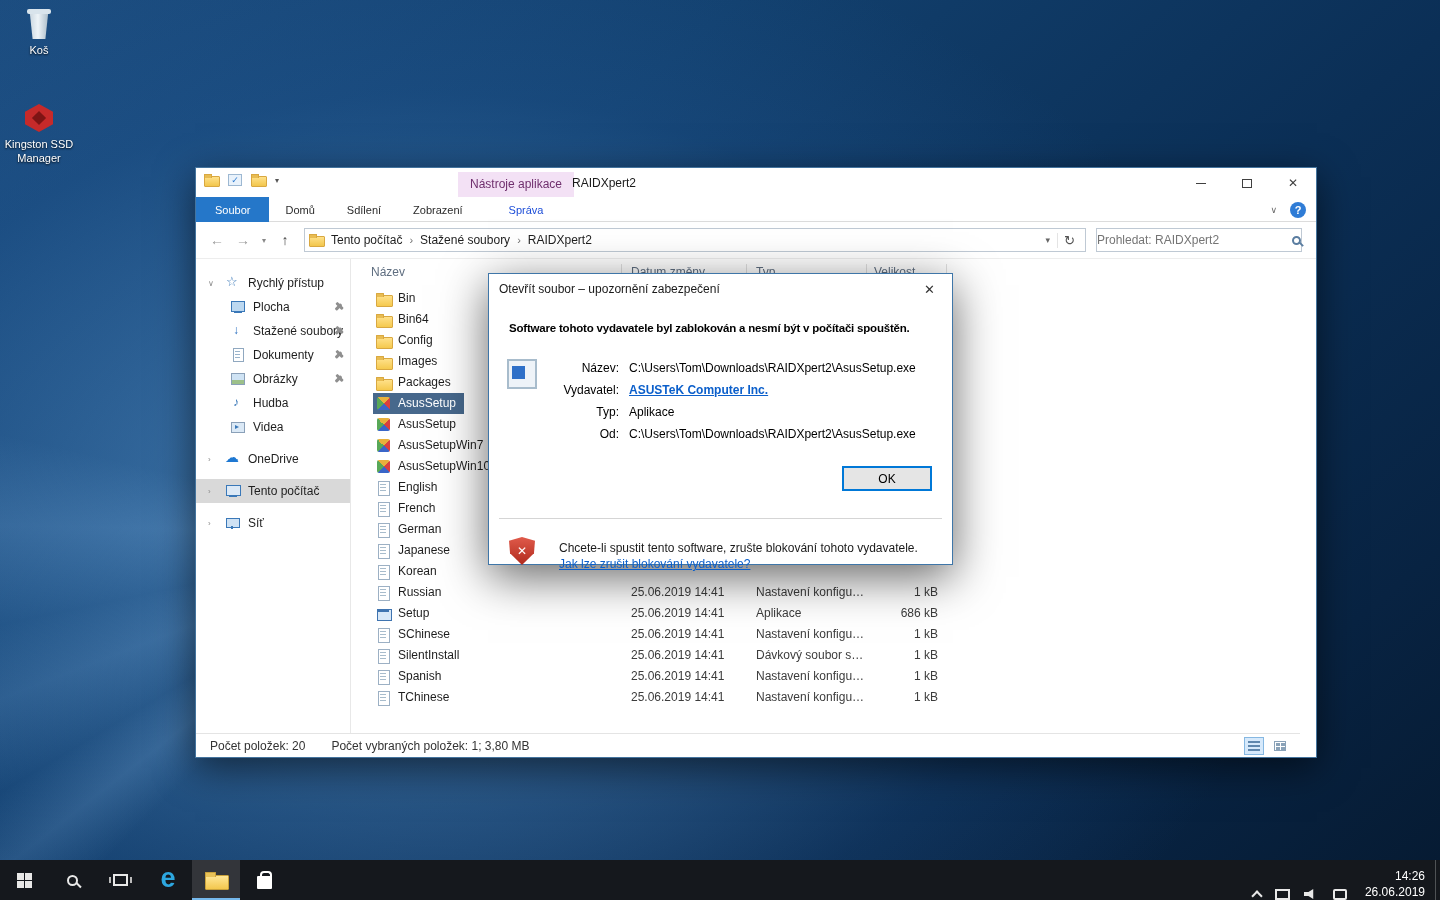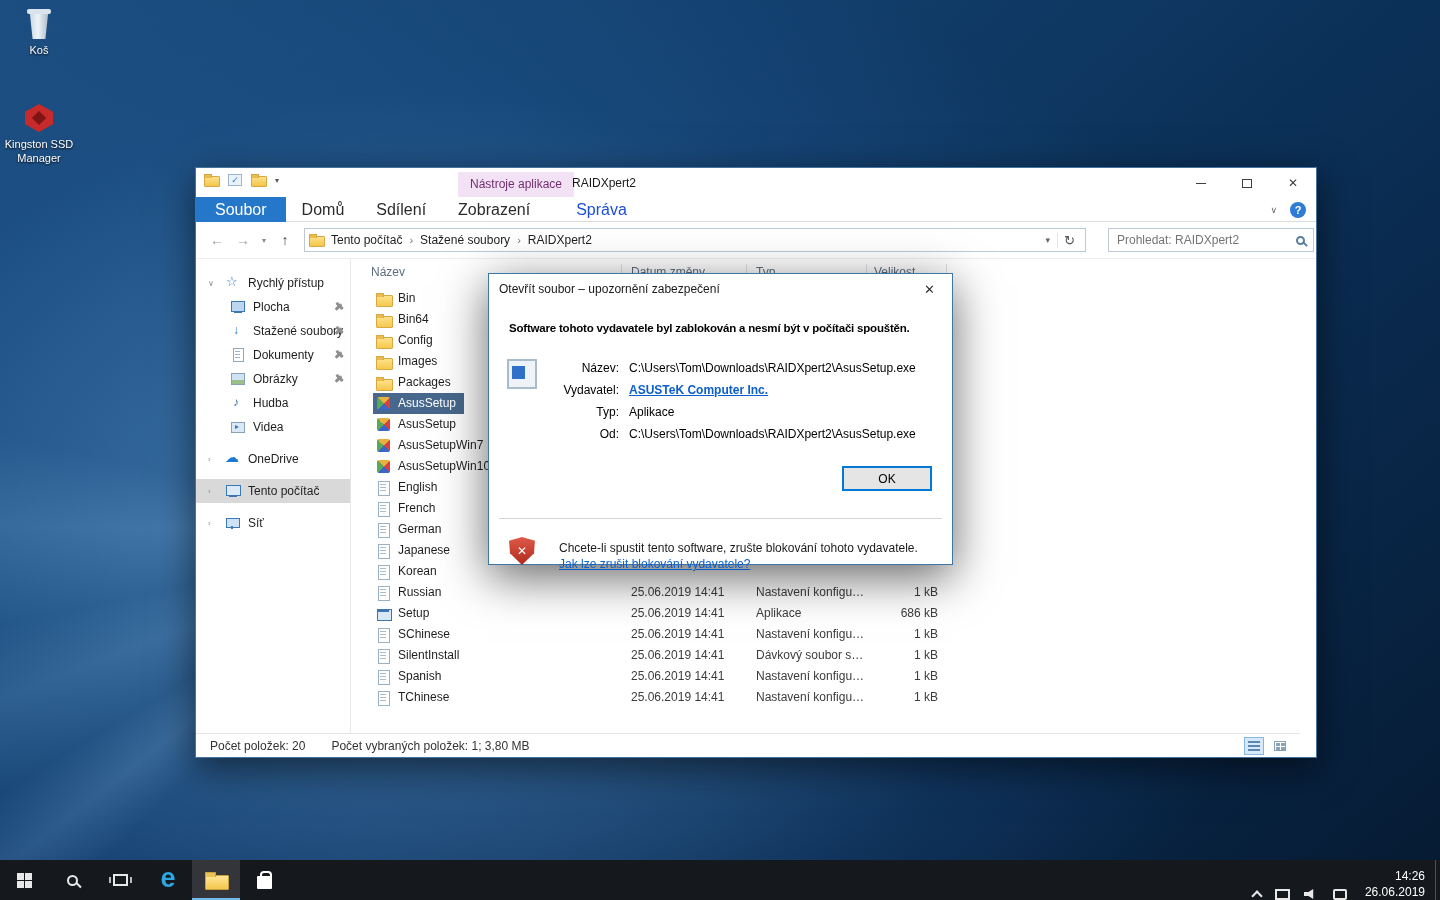--- a/index.html
+++ b/index.html
@@ -43,41 +43,41 @@
   .ctx-label { position:absolute; left:262px; top:4px; height:25px; line-height:25px; padding:0 12px;
     background:#f3e1f5; color:#6f2f6d; font-size:12px; }
   .win-title { position:absolute; left:376px; top:0; line-height:30px; font-size:12px; color:#1a1a1a; }
   .caption-btns { position:absolute; right:0; top:0; display:flex; height:30px; }
   .cap { width:46px; height:30px; display:flex; align-items:center; justify-content:center; color:#404040; font-size:12px; }
   .cap-max i { width:10px; height:9px; border:1px solid #404040; display:block; }
   .cap-min i { width:10px; height:1px; background:#404040; display:block; }
 
   .tabrow { position:absolute; left:0; top:29px; right:0; height:25px; border-bottom:1px solid #dcdcdc; }
   .tabs { display:flex; height:25px; }
-  .tab { padding:0 16px; display:flex; align-items:center; font-size:16px; color:#2b2b2b; }
+  .tab { padding:0 16px; display:flex; align-items:center; font-size:11px; color:#2b2b2b; }
   .tab.tab-file { background:#2577c9; color:#fff; padding:0 19px; }
   .tab.tab-contextual { color:#1d4ed8; margin-left:14px; }
   .tabrow-right { position:absolute; right:10px; top:0; height:25px; display:flex; align-items:center; gap:13px; }
   .collapse-glyph { color:#666; font-size:9px; }
   .help-btn { width:16px; height:16px; border-radius:50%; background:#2f7cd6; color:#fff; font-size:11px; font-weight:bold;
     display:flex; align-items:center; justify-content:center; }
 
   .addrrow { position:absolute; left:0; top:54px; right:0; height:37px; display:flex; align-items:center; padding-left:8px;
     border-bottom:1px solid #ededed; background:#fff; }
   .nav-arrow { width:26px; text-align:center; font-size:14px; color:#9a9a9a; }
   .nav-arrow.up { color:#444; }
   .nav-caret { width:16px; text-align:center; font-size:8px; color:#888; }
   .addr-box { height:24px; border:1px solid #bfc9d4; display:flex; align-items:center; width:782px; margin-left:6px; padding:0 4px; }
   .crumb { padding:0 7px; color:#1e1e1e; white-space:nowrap; }
   .crumb-sep { color:#707070; font-size:11px; }
   .addr-spacer { flex:1; }
   .addr-caret { color:#666; font-size:9px; padding:0 7px; }
   .addr-refresh { color:#555; font-size:13px; padding:0 6px; border-left:1px solid #e4e4e4; }
-  .search-box { height:24px; border:1px solid #bfc9d4; width:206px; margin-left:22px; display:flex; align-items:center;
-    justify-content:space-between; padding:0 8px; }
+  .search-box { height:24px; border:1px solid #bfc9d4; width:206px; margin-left:10px; display:flex; align-items:center;
+    justify-content:space-between; padding:0 0; }
   .search-box input { border:none; outline:none; width:160px; font-size:12px; color:#707070;
     font-family:"Liberation Sans","DejaVu Sans",sans-serif; background:transparent; }
   .mag { width:9px; height:9px; border:2px solid #5a7da0; border-radius:50%; position:relative; flex:none; }
   .mag::after { content:""; position:absolute; width:6px; height:2px; background:#5a7da0; transform:rotate(45deg); right:-5px; bottom:-2px; }
 
   
   .navpane { position:absolute; left:0; top:91px; width:155px; bottom:24px; border-right:1px solid #e8e8e8; padding-top:12px; overflow:hidden; }
   .nav-row { height:24px; display:flex; align-items:center; gap:7px; padding-left:34px; position:relative; font-size:12px; }
   .nav-row.group { padding-left:12px; }
   .nav-row.gap { margin-top:8px; }

